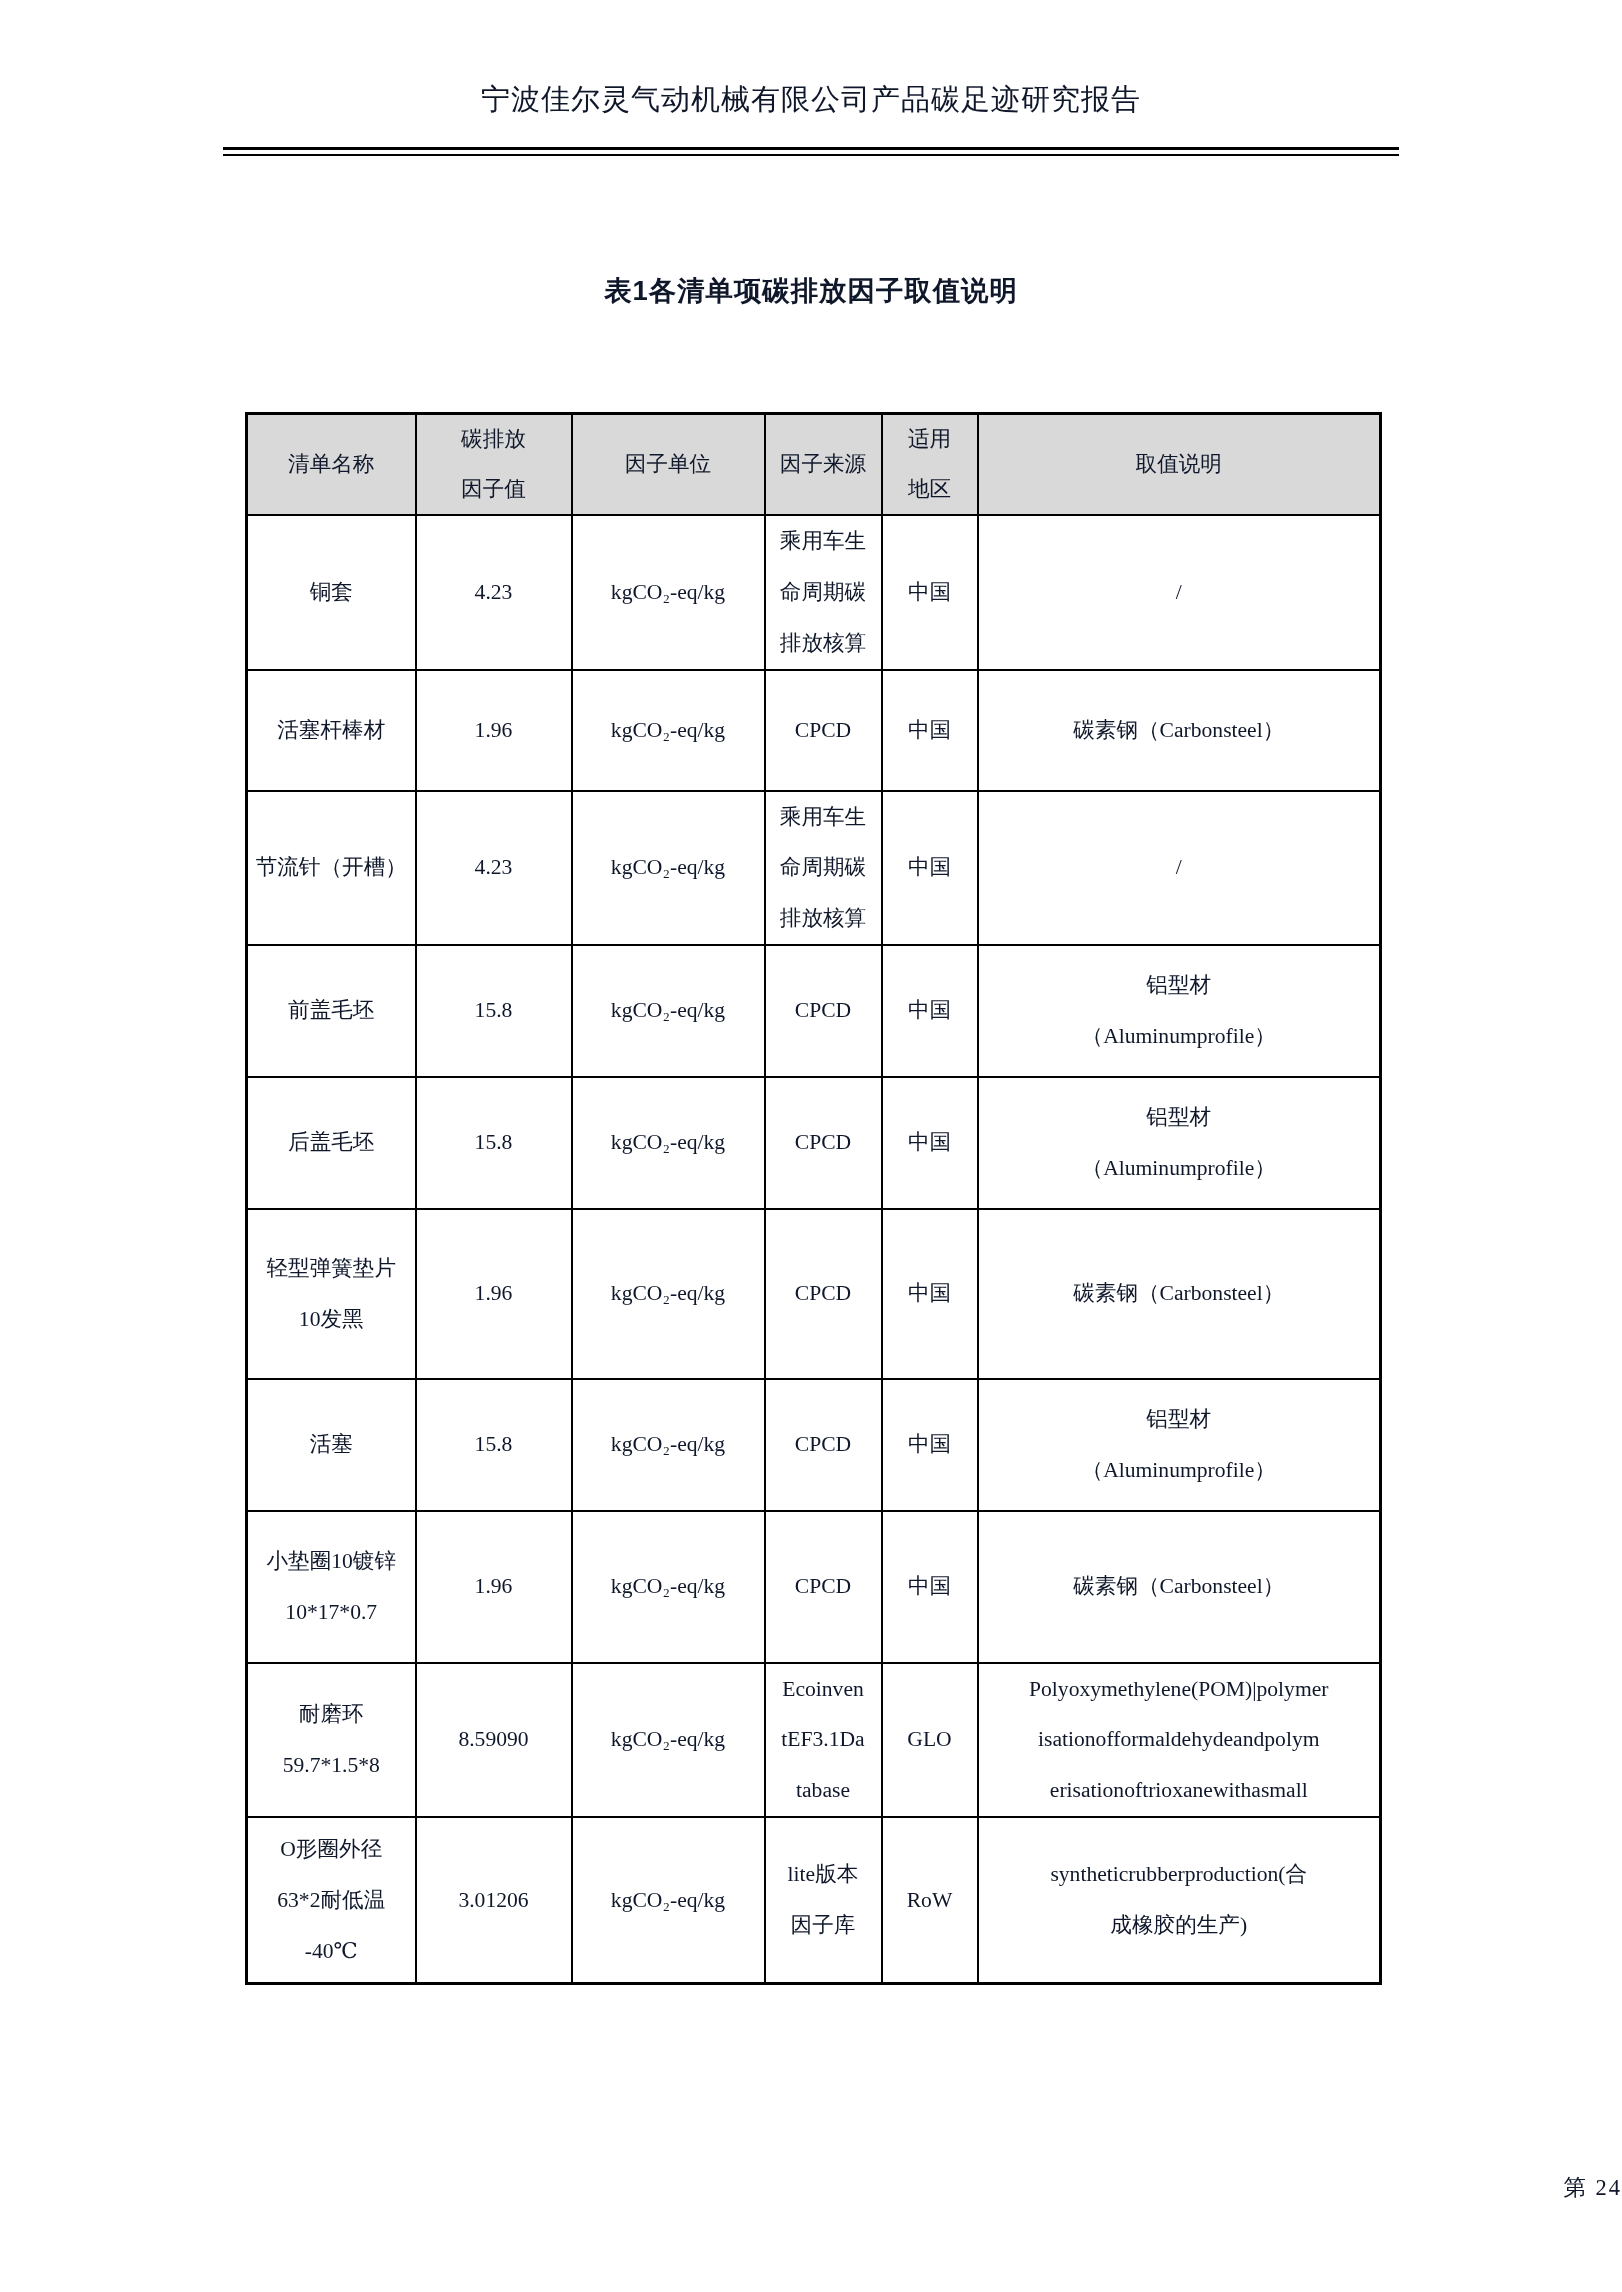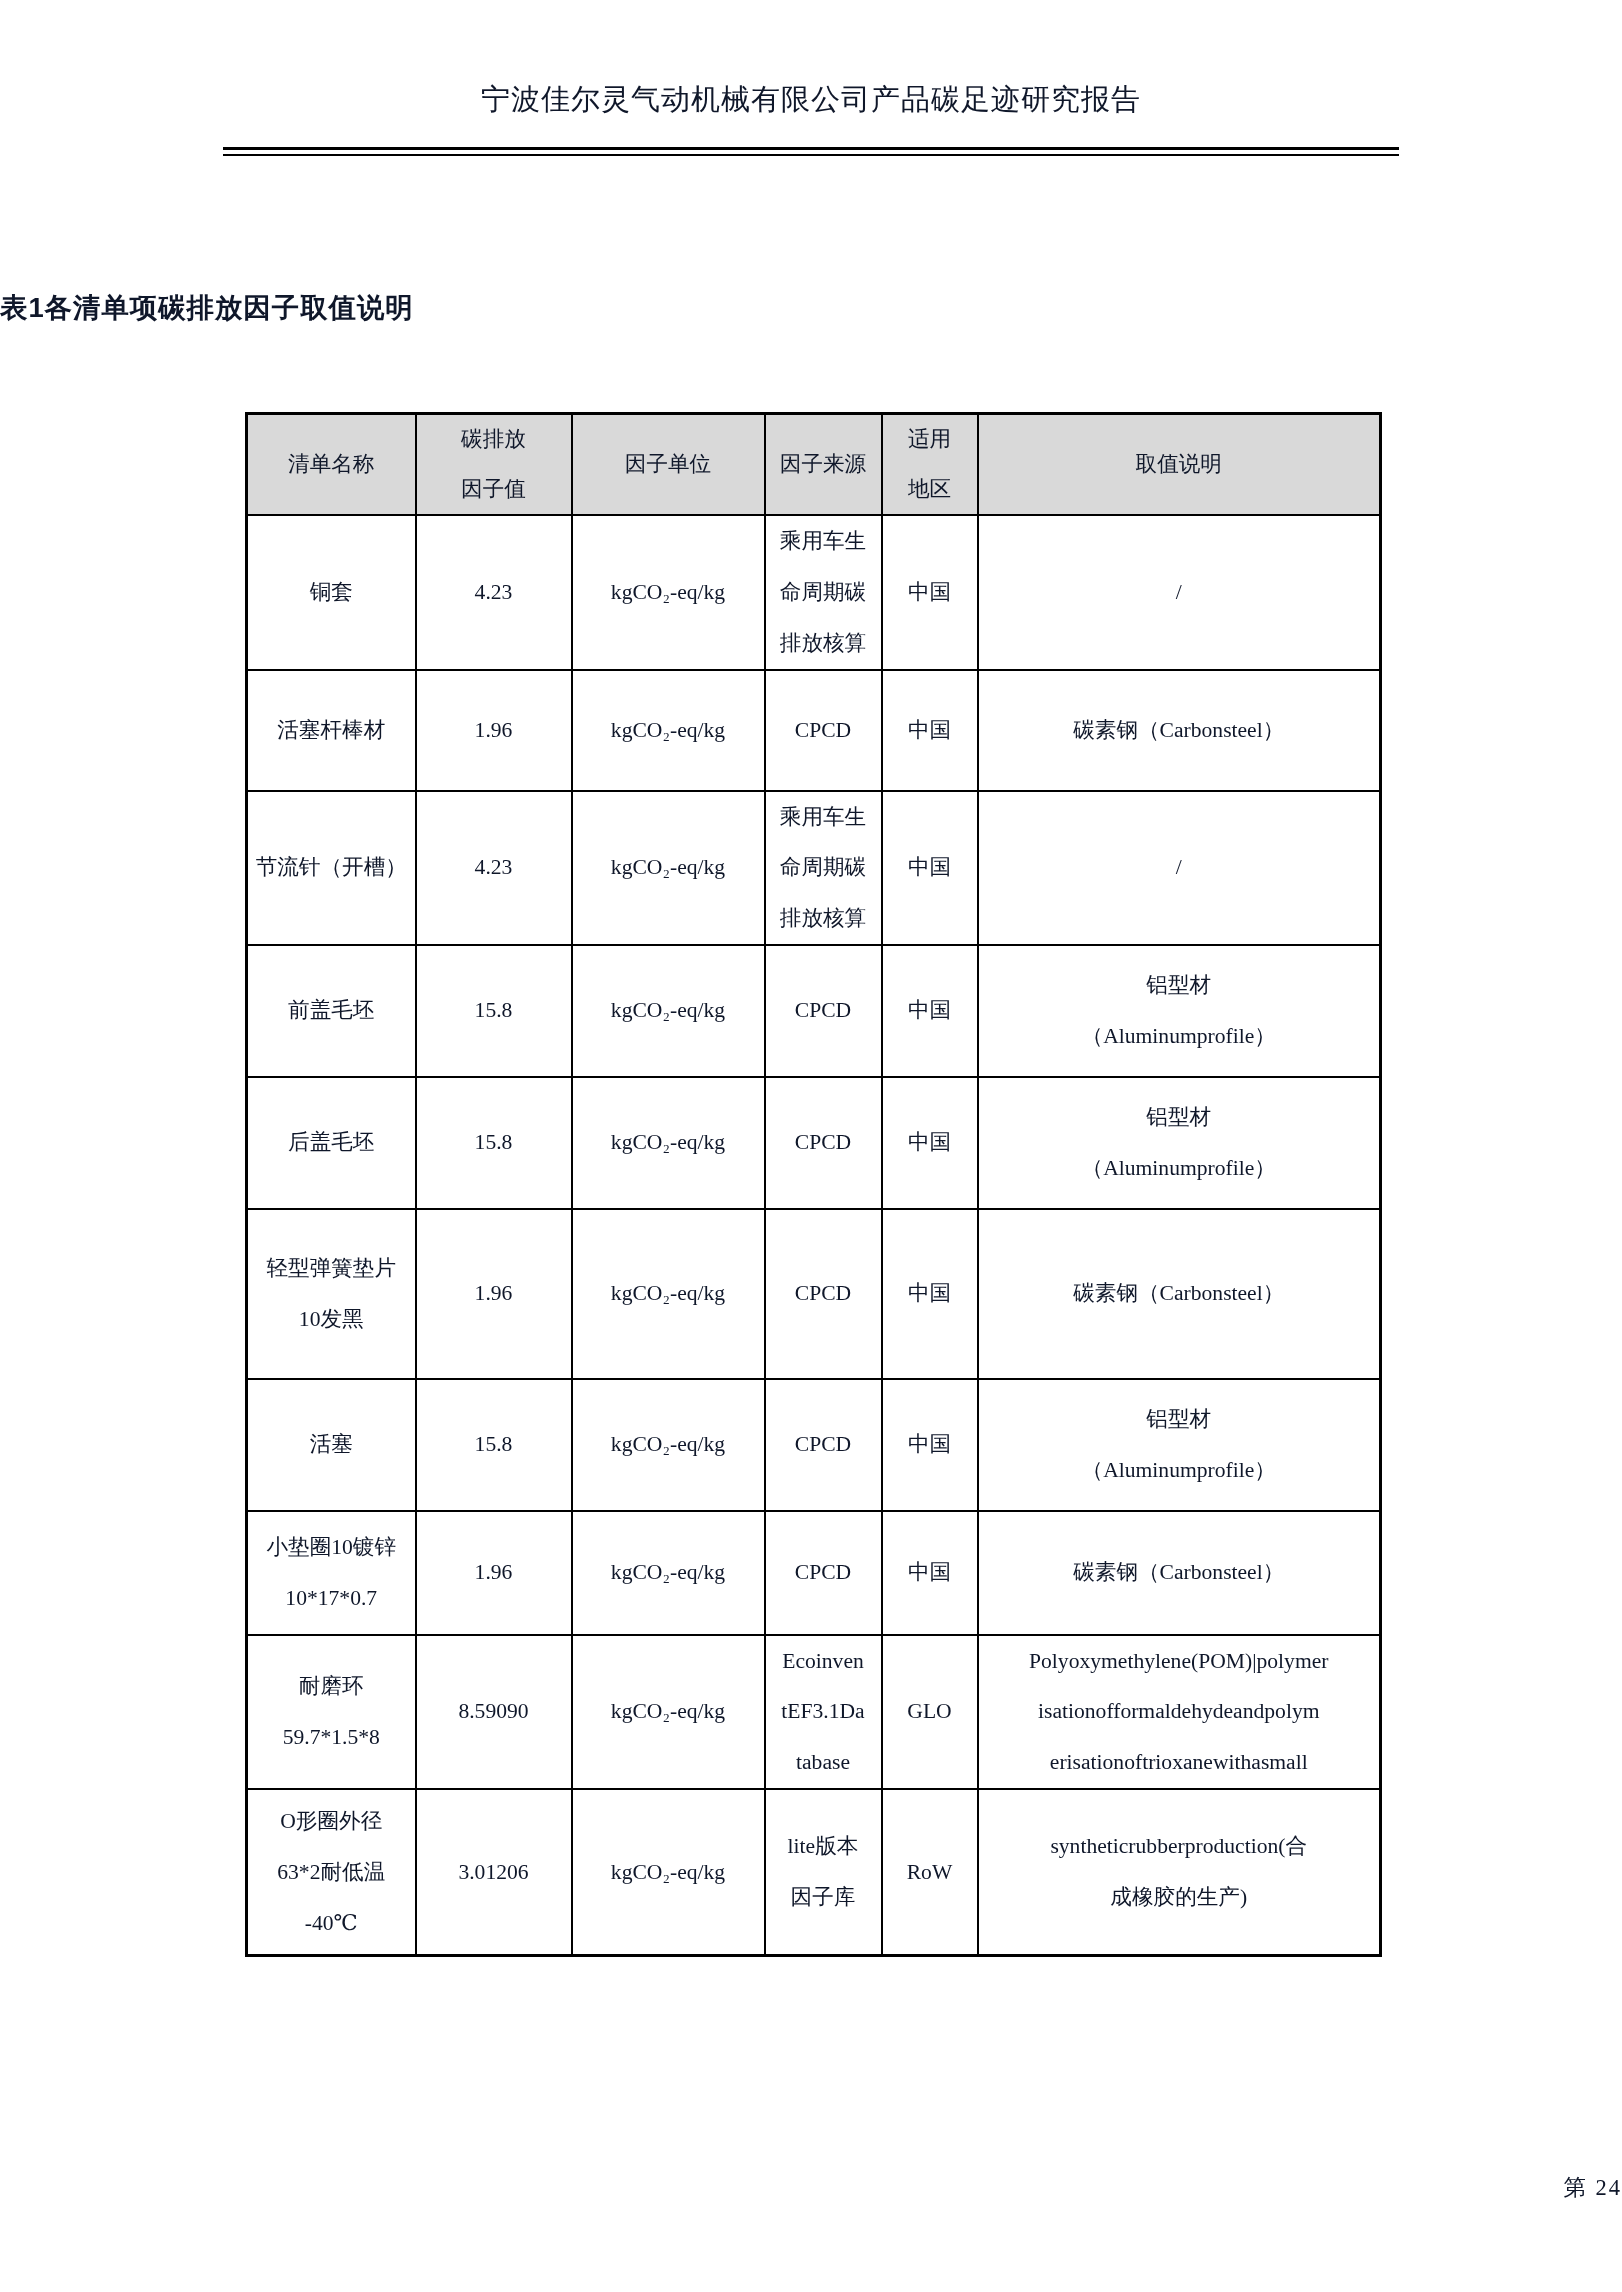--- a/index.html
+++ b/index.html
@@ -41,24 +41,24 @@
     top: 218px;
     left: 196px;
     font-family: "Liberation Sans", "DejaVu Sans", sans-serif;
     font-weight: bold;
     font-size: 37px;
     letter-spacing: 1px;
     white-space: nowrap;
   }
   .table-caption {
     position: absolute;
-    top: 290px;
+    top: 273px;
     left: 0;
     width: 100%;
-    text-align: left;
+    text-align: center;
     font-family: "Liberation Sans", "DejaVu Sans", sans-serif;
     font-weight: bold;
     font-size: 27.4px;
     letter-spacing: 1px;
     white-space: nowrap;
   }
   table.factors {
     position: absolute;
     top: 412px;
     left: 245px;
@@ -189,21 +189,21 @@
       </tr>
       <tr style="height:132px">
         <td>活塞</td>
         <td>15.8</td>
         <td>kgCO₂-eq/kg</td>
         <td>CPCD</td>
         <td>中国</td>
         <td>铝型材
 （Aluminumprofile）</td>
       </tr>
-      <tr style="height:124px">
+      <tr style="height:152px">
         <td>小垫圈10镀锌
 10*17*0.7</td>
         <td>1.96</td>
         <td>kgCO₂-eq/kg</td>
         <td>CPCD</td>
         <td>中国</td>
         <td>碳素钢（Carbonsteel）</td>
       </tr>
       <tr style="height:139px">
         <td>耐磨环

